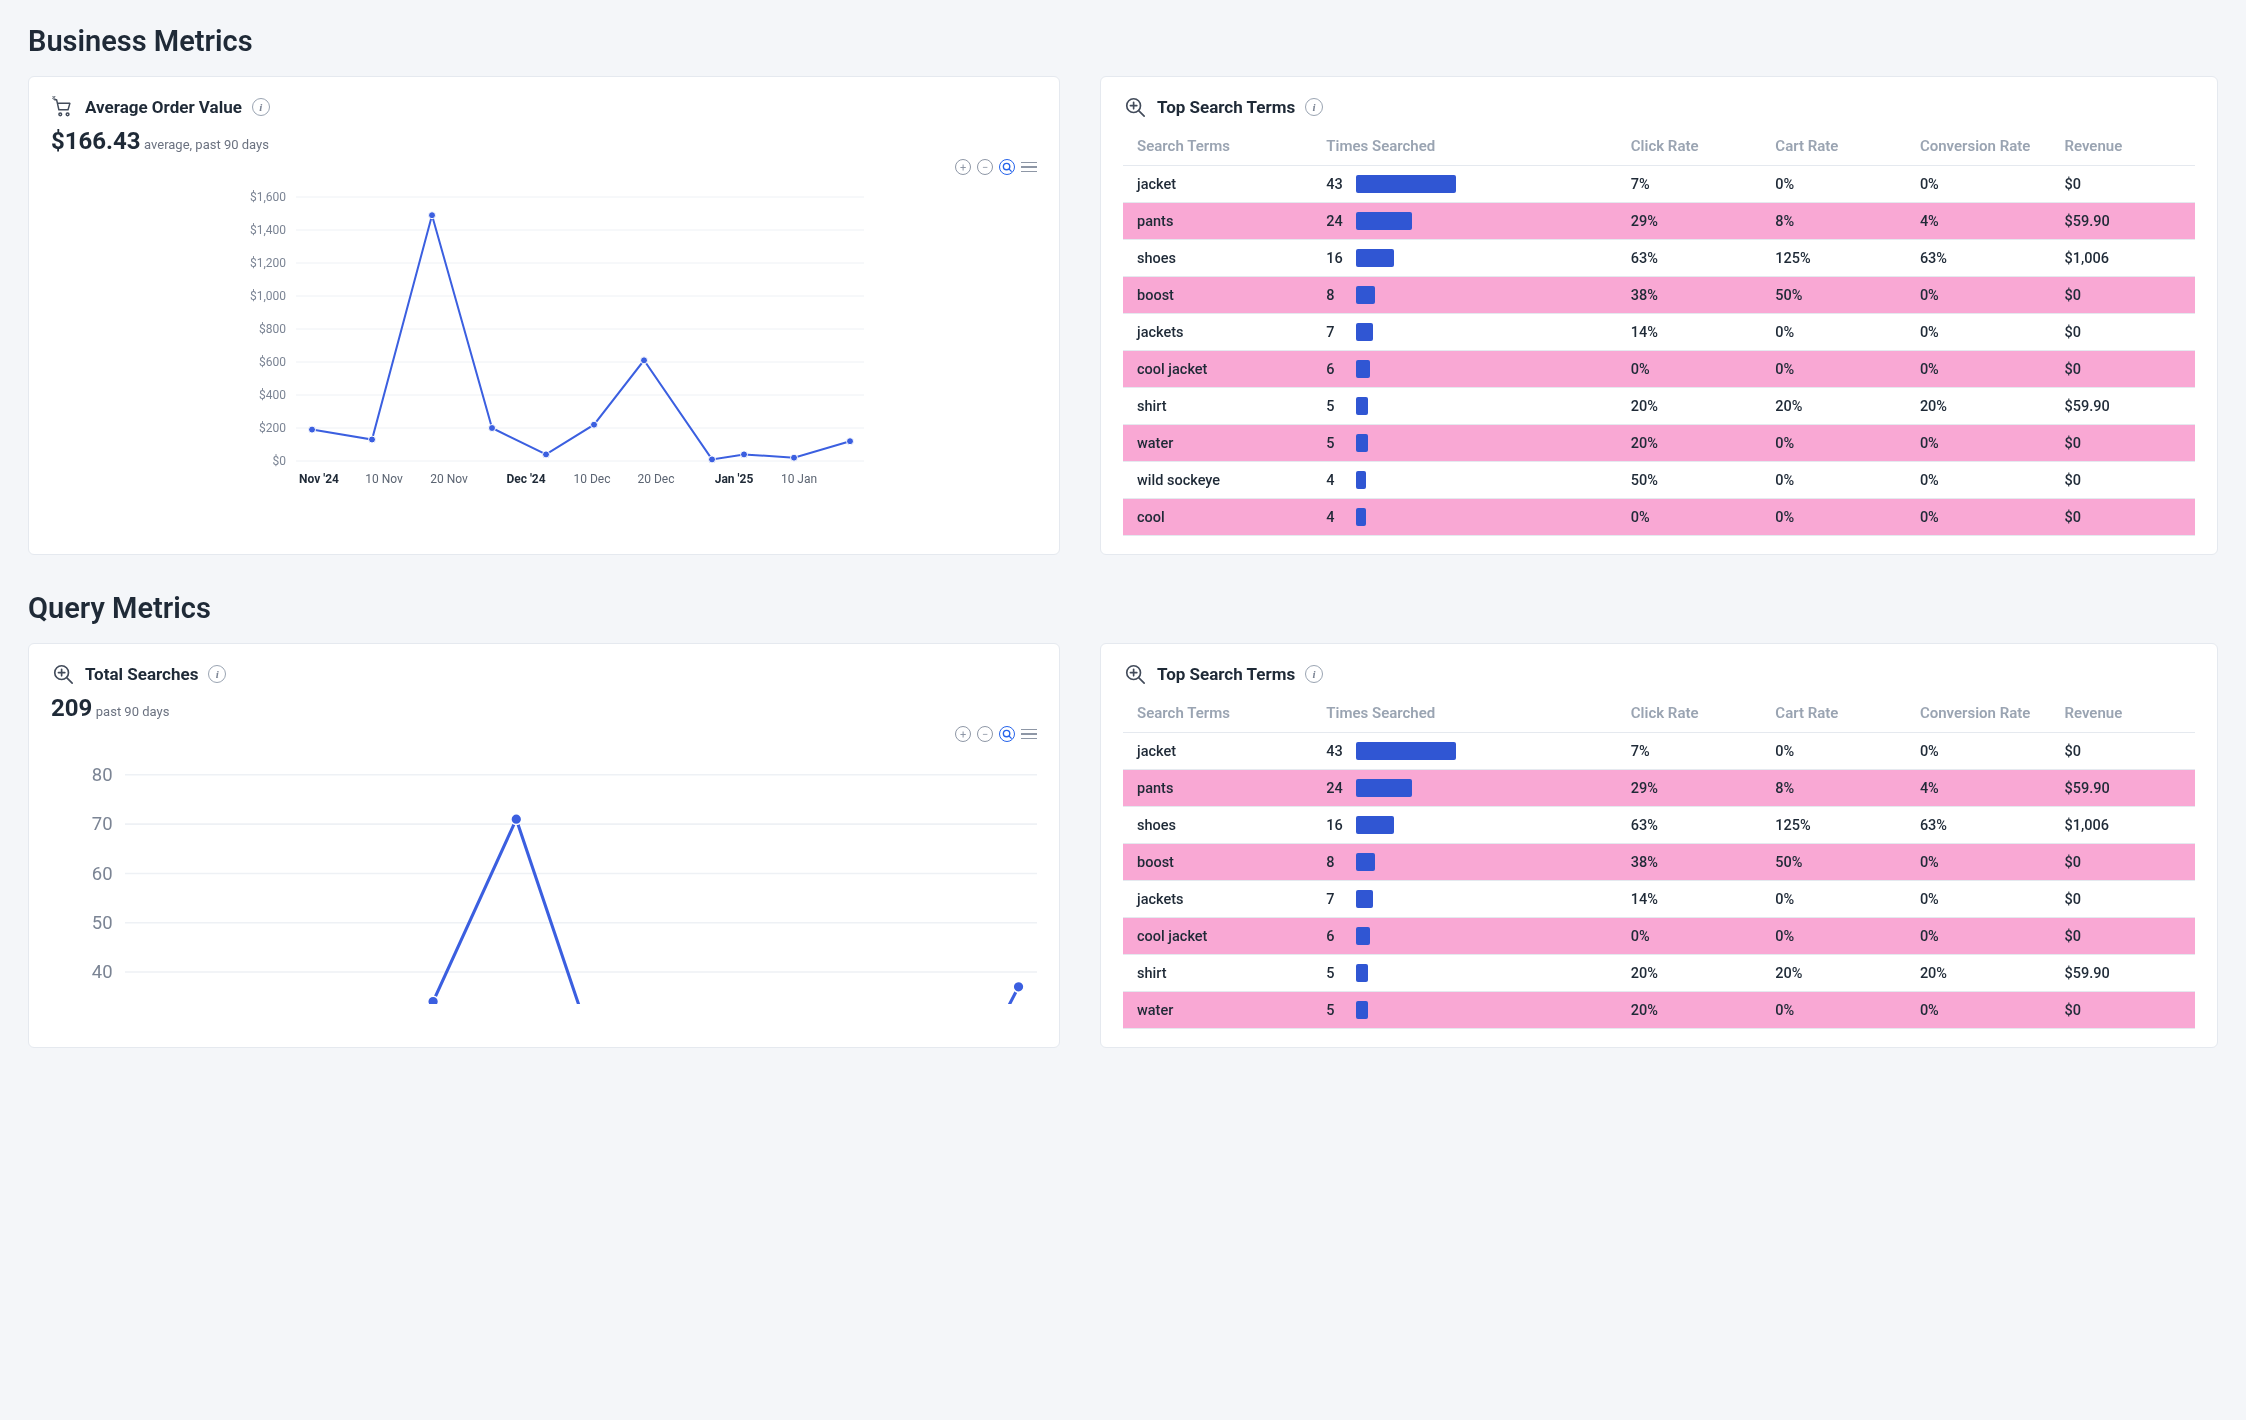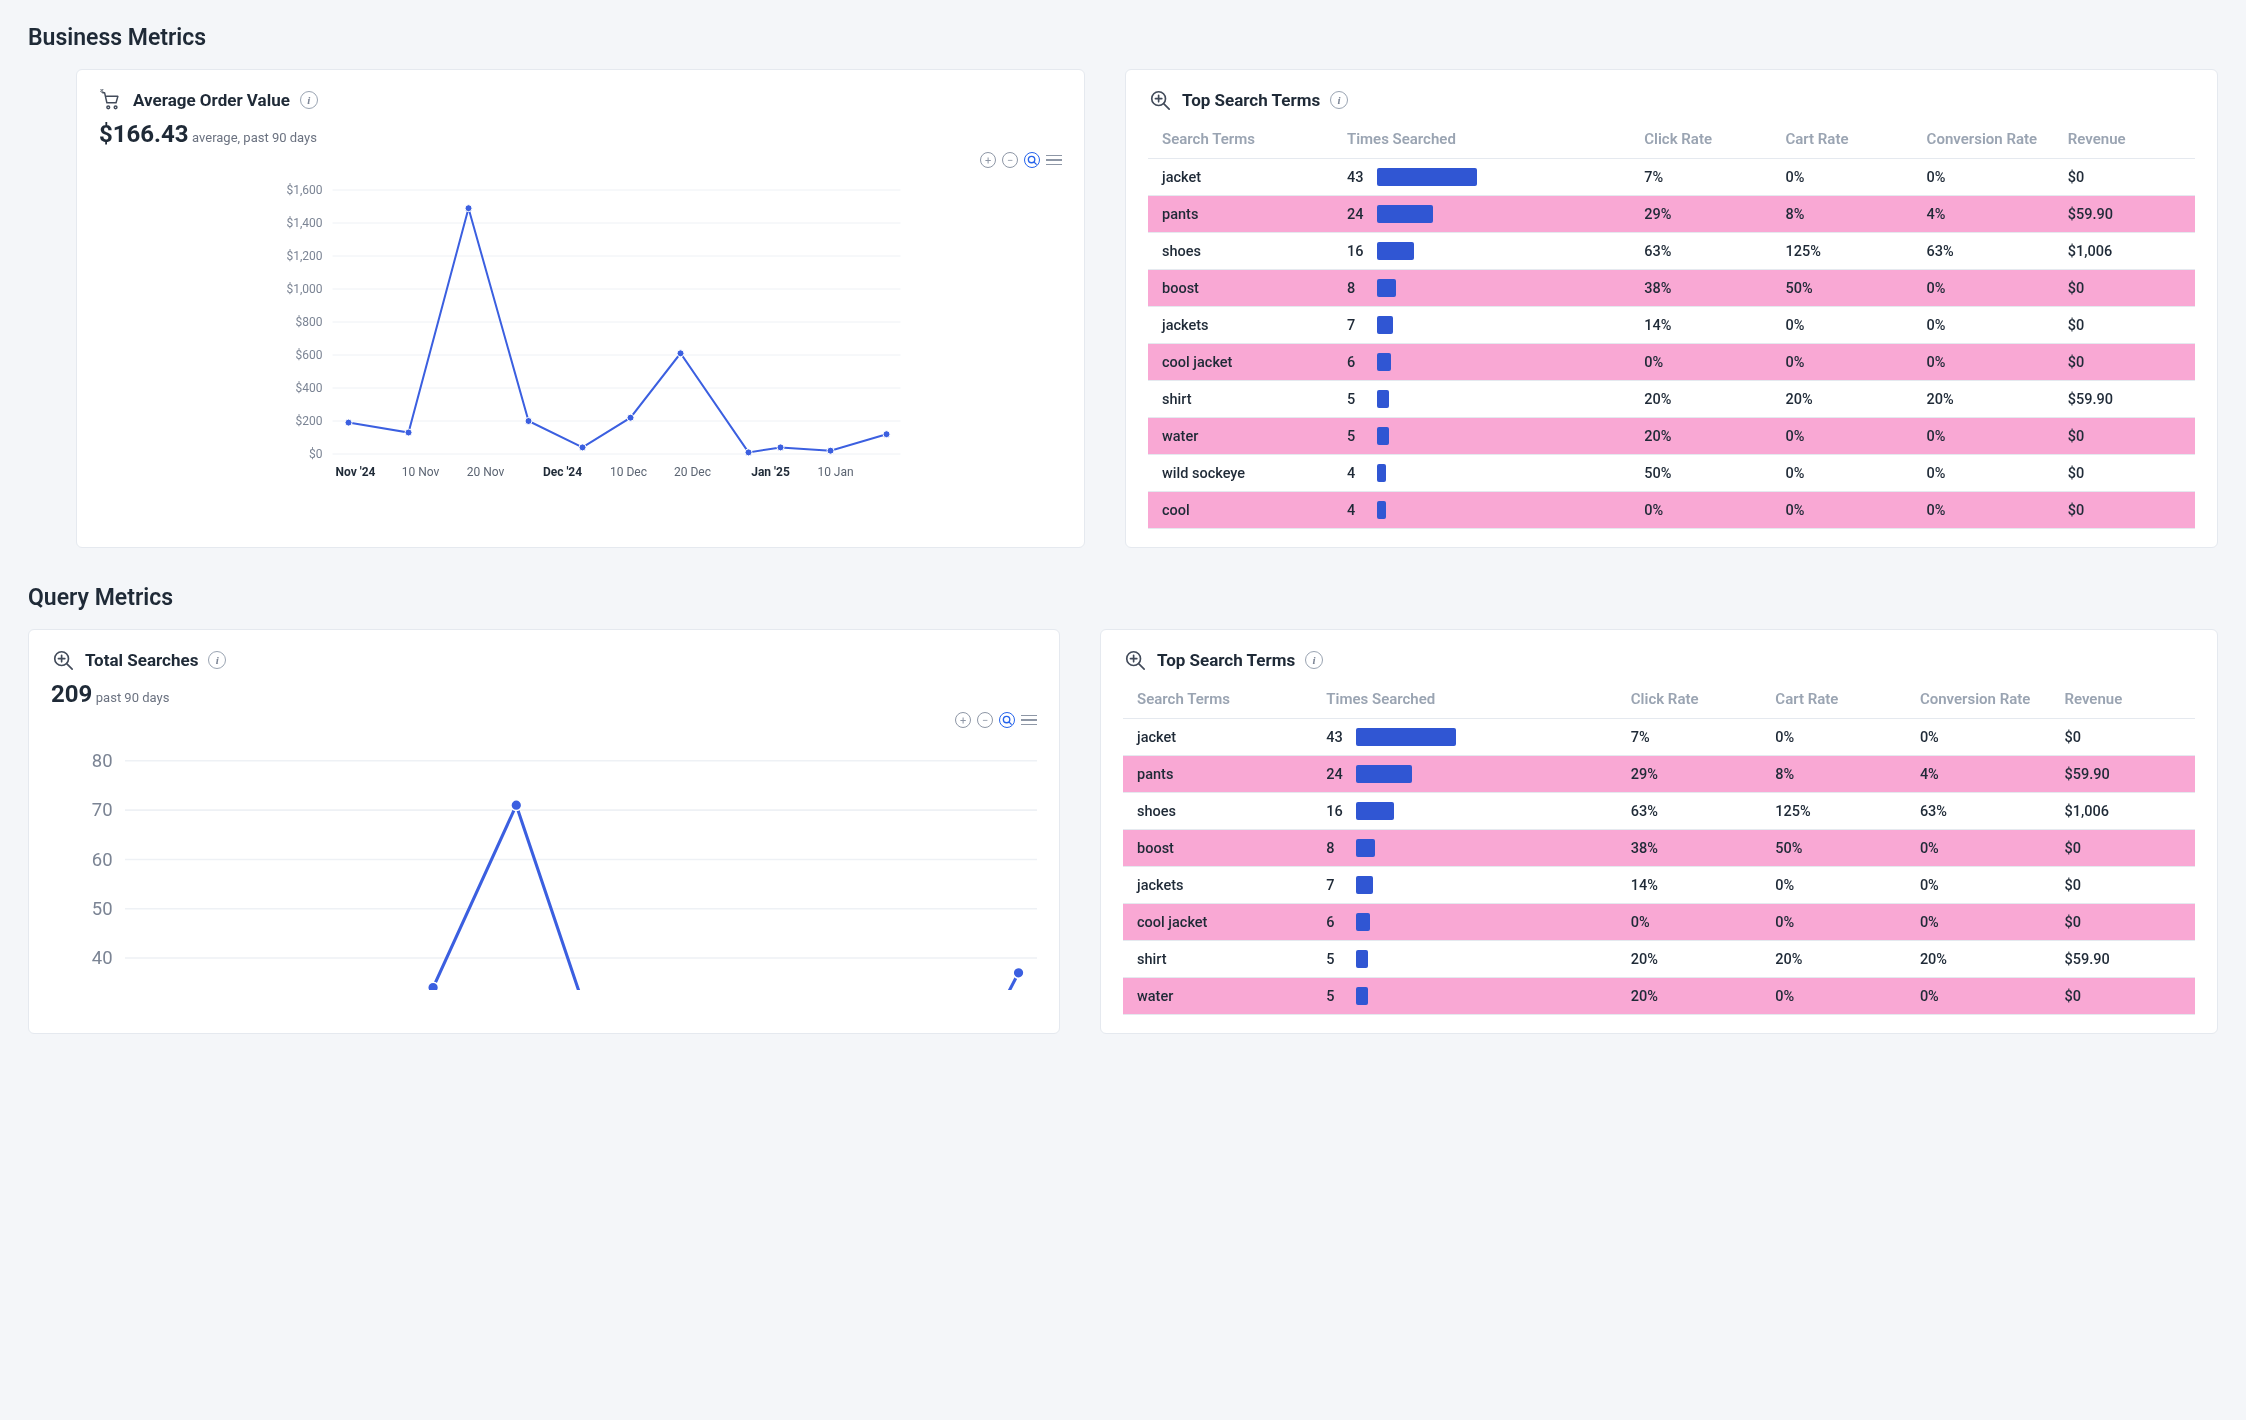--- a/index.html
+++ b/index.html
@@ -7,21 +7,21 @@
   padding: 0;
   background: #f4f6f9;
   font-family: -apple-system, BlinkMacSystemFont, "Segoe UI", Roboto, Helvetica, Arial, sans-serif;
   color: #1f2a37;
   font-size: 14px;
 }
 .page {
   padding: 24px 28px 40px 28px;
 }
 .section-title {
-  font-size: 23px;
+  font-size: 29px;
   font-weight: 600;
   color: #1f2a37;
   margin: 0 0 18px 0;
 }
 .row {
   display: flex;
   gap: 40px;
 }
 .card {
   background: #fff;
@@ -156,21 +156,21 @@
 </style>
 </head>
 <body>
 
 <div class="page">
 
   <h2 class="section-title">Business Metrics</h2>
 
   <div class="row">
 
-    <div class="card" style="flex-basis:48%;margin-left:48px;">
+    <div class="card" style="flex-basis:48%;">
       <div class="card-header">
         <span class="card-icon">
           <svg viewBox="0 0 24 24" width="22" height="22" fill="none" stroke="#424b5a" stroke-width="1.6" stroke-linecap="round" stroke-linejoin="round">
             <circle cx="9" cy="20" r="1.5"></circle>
               <circle cx="17" cy="20" r="1.5"></circle>
             <path d="M3 4h2l2.5 11h10l2-7H7"></path>
             <path d="M3 3c0-1 1-1.5 2-1.5s2 .5 2 1.5-1 1.2-2 1.5-2 .5-2 1.5 1 1.5 2 1.5 2-.5 2-1.5" transform="translate(-1,-1) scale(0.6)"></path>
           </svg>
         </span>
         <span class="card-title">Average Order Value</span>

